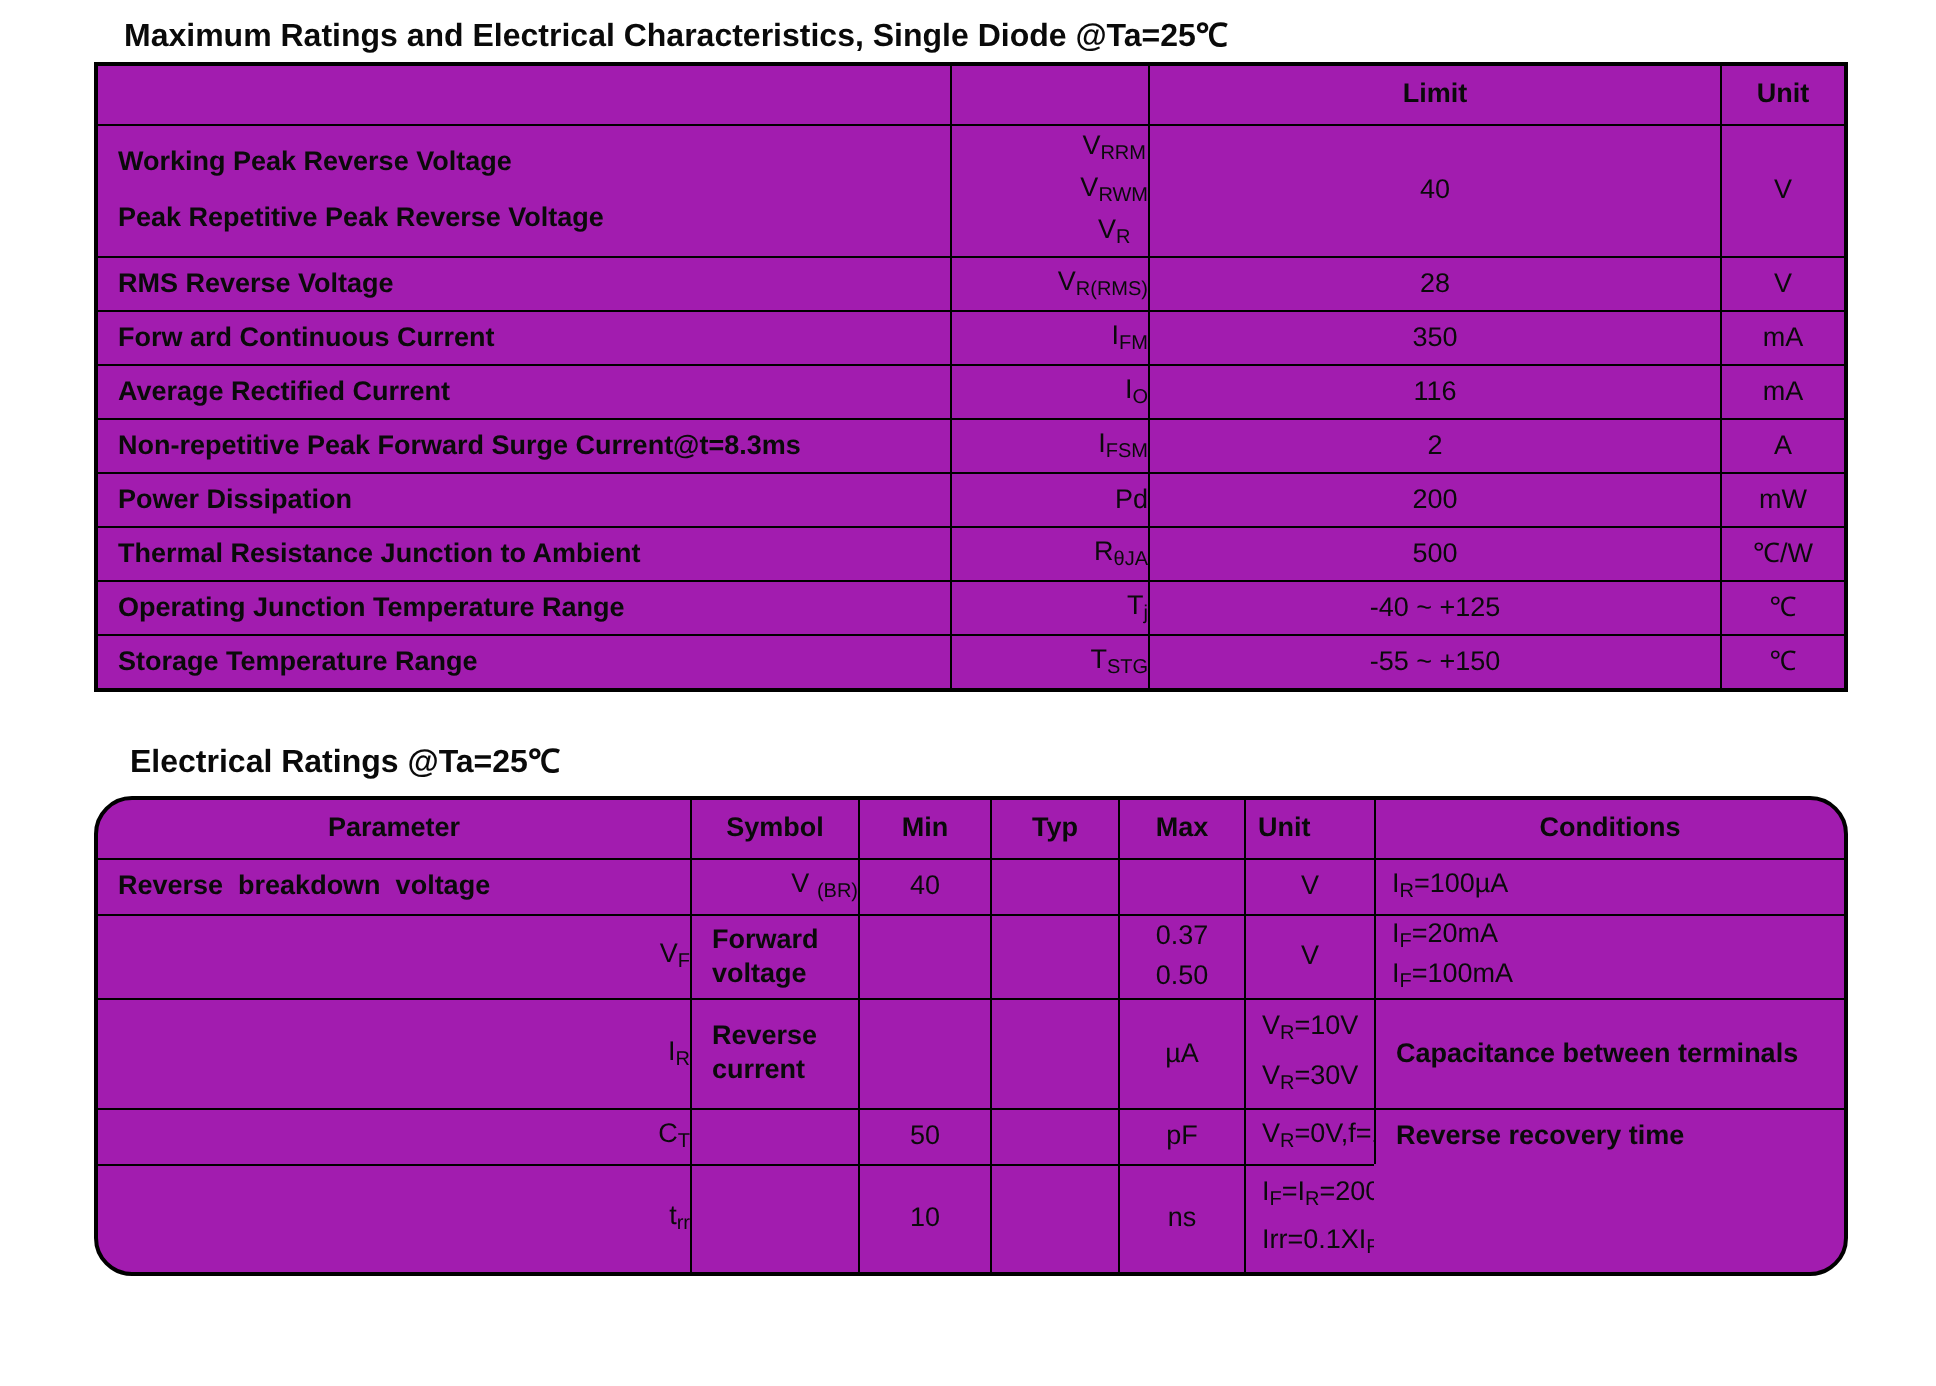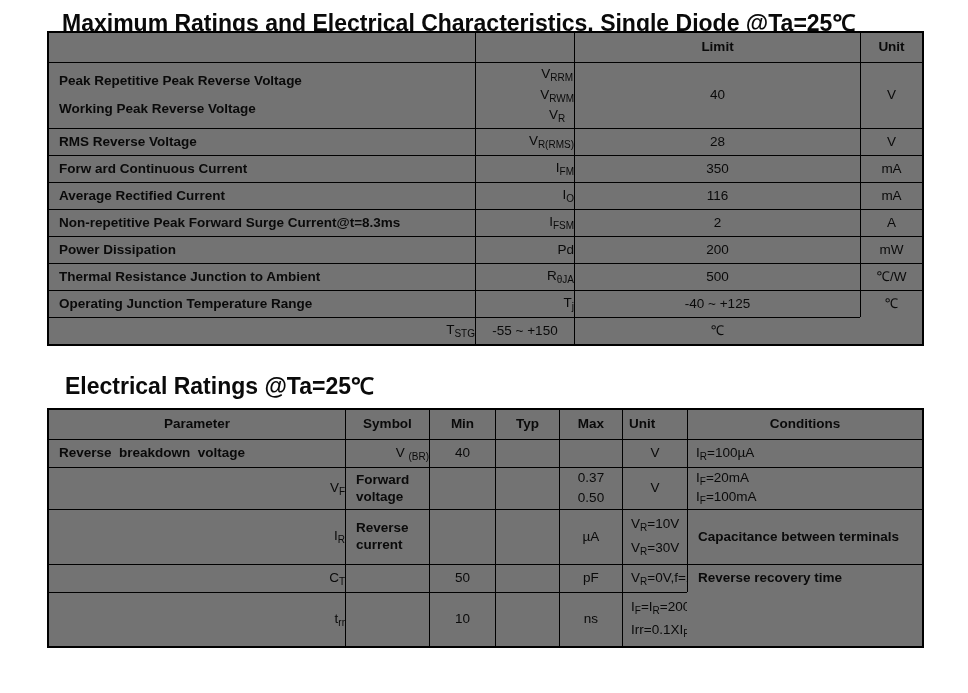--- a/index.html
+++ b/index.html
@@ -7,42 +7,43 @@
     width: 968px; height: 693px;
     position: relative;
     background: #ffffff;
     color: #000000;
     font-family: "Liberation Sans", sans-serif;
     overflow: hidden;
   }
   .doc-title {
     position: absolute;
     font-weight: bold;
-    font-size: 23px;
+    font-size: 16px;
     white-space: pre;
     color: #0a0a0a;
   }
   #title1 { left: 62px; top: 6px; }
   #title2 { left: 65px; top: 369px; }
 
   .grid {
     position: absolute;
     display: grid;
     border: 2px solid #000;
-    background: #737373;
+    background: #a21caf;
   }
   #t1 {
     left: 47px; top: 31px;
     grid-template-columns: 426px 99px 286px 62px;
     grid-template-rows: 29px 66px repeat(8, 27px);
   }
   #t2 {
-    left: 47px; top: 408px;
+    left: 47px; top: 398px;
     grid-template-columns: 296px 84px 66px 64px 63px 65px 235px;
     grid-template-rows: 29px 28px 42px 55px 28px 54px;
+    border-radius: 19px;
   }
   .cell {
     border-left: 1px solid #000;
     border-top: 1px solid #000;
     box-sizing: border-box;
     display: flex;
     flex-direction: column;
     justify-content: center;
     font-size: 13.5px;
     line-height: 1.25;
@@ -82,22 +83,22 @@
 
 <div class="doc-title" id="title1">Maximum Ratings and Electrical Characteristics, Single Diode @Ta=25℃</div>
 
 <div class="grid" id="t1">
   <div class="cell hcell"></div>
   <div class="cell hcell"></div>
   <div class="cell hcell">Limit</div>
   <div class="cell hcell">Unit</div>
 <div class="cell c-param">
       <div class="stack">
+        <div class="line">Working Peak Reverse Voltage</div>
         <div class="line">Peak Repetitive Peak Reverse Voltage</div>
-        <div class="line">Working Peak Reverse Voltage</div>
       </div>
     </div>
     <div class="cell c-sym">
       <div class="stack">
         <div class="line"><span>V</span><span class="sub">RRM</span></div>
         <div class="line"><span>V</span><span class="sub">RWM</span></div>
         <div class="line"><span>V</span><span class="sub">R</span></div>
       </div>
     </div>
     <div class="cell c-val">40</div>
@@ -179,20 +180,25 @@
         <div class="line">Operating Junction Temperature Range</div>
       </div>
     </div>
     <div class="cell c-sym">
       <div class="stack">
         <div class="line"><span>T</span><span class="sub">j</span></div>
       </div>
     </div>
     <div class="cell c-val">-40 ~ +125</div>
     <div class="cell c-val">℃</div>
+    <div class="cell c-param">
+      <div class="stack">
+        <div class="line">Storage Temperature Range</div>
+      </div>
+    </div>
     <div class="cell c-sym">
       <div class="stack">
         <div class="line"><span>T</span><span class="sub">STG</span></div>
       </div>
     </div>
     <div class="cell c-val">-55 ~ +150</div>
     <div class="cell c-val">℃</div>
   </div>
 
 <div class="doc-title" id="title2">Electrical Ratings @Ta=25℃</div>

